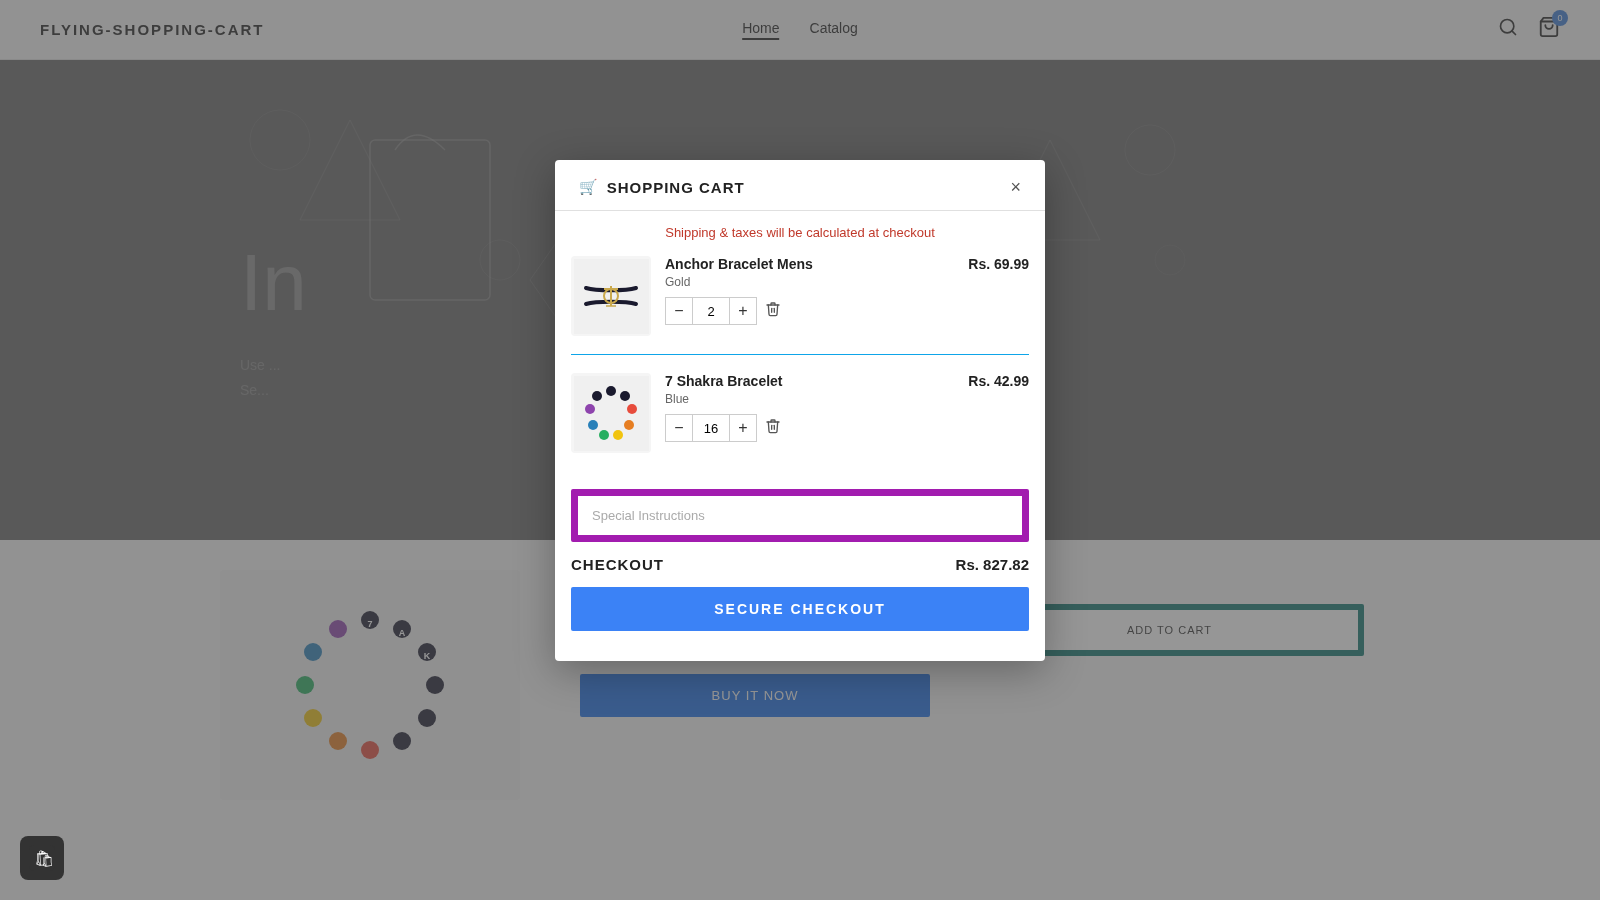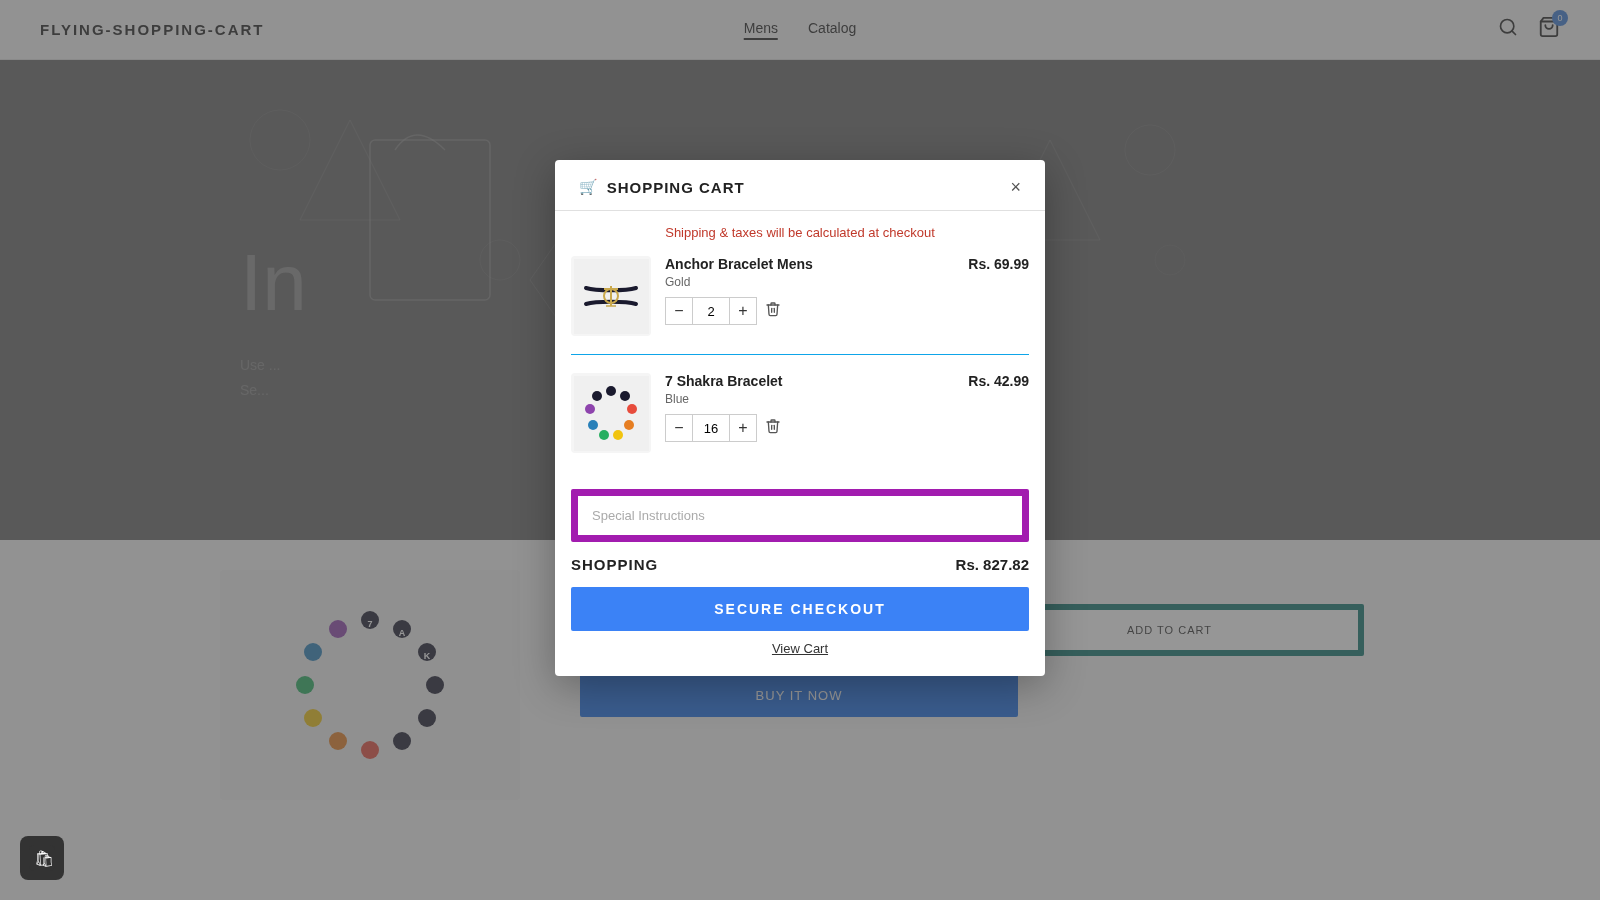--- a/index.html
+++ b/index.html
@@ -17,21 +17,21 @@
 
     
     .product-area { position: absolute; top: 540px; left: 0; right: 0; bottom: 0; background: #f5f5f5; display: flex; padding: 30px 220px; gap: 60px; }
     .product-image-area { width: 300px; height: 230px; display: flex; align-items: center; justify-content: center; background: #f0f0f0; border-radius: 4px; overflow: hidden; }
     .product-controls { flex: 1; padding-top: 10px; }
     .color-label { font-size: 14px; color: #333; margin-bottom: 8px; }
     .color-select { width: 390px; padding: 10px 14px; border: 1px solid #ccc; border-radius: 4px; font-size: 14px; color: #333; background: white; appearance: none; -webkit-appearance: none; cursor: pointer; }
     .color-select-wrapper { position: relative; display: inline-block; width: 390px; margin-bottom: 16px; }
     .color-select-wrapper::after { content: '▼'; position: absolute; right: 14px; top: 50%; transform: translateY(-50%); font-size: 12px; color: #666; pointer-events: none; }
     .add-to-cart-btn { width: 390px; padding: 14px; background: white; border: 6px solid #0f766e; color: #333; font-size: 11px; letter-spacing: 1px; cursor: pointer; border-radius: 2px; }
-    .buy-now-btn { width: 438px; padding: 14px; background: #1a6fe8; color: white; font-size: 13px; letter-spacing: 1px; cursor: pointer; border-radius: 2px; margin-top: 10px; border: none; }
+    .buy-now-btn { width: 350px; padding: 14px; background: #1a6fe8; color: white; font-size: 13px; letter-spacing: 1px; cursor: pointer; border-radius: 2px; margin-top: 10px; border: none; }
 
     
     .overlay { position: absolute; top: 0; left: 0; right: 0; bottom: 0; background: rgba(80,80,80,0.6); z-index: 10; }
 
     
     .modal { position: absolute; top: 160px; left: 50%; transform: translateX(-50%); width: 490px; background: white; border-radius: 4px; box-shadow: 0 10px 40px rgba(0,0,0,0.3); z-index: 20; padding: 0; }
     .modal-header { display: flex; align-items: center; justify-content: space-between; padding: 18px 24px 14px; border-bottom: 1px solid #e0e0e0; }
     .modal-title { font-size: 15px; font-weight: 600; color: #222; display: flex; align-items: center; gap: 8px; letter-spacing: 1px; }
     .modal-close { cursor: pointer; font-size: 18px; color: #555; background: none; border: none; line-height: 1; }
     .modal-body { padding: 14px 16px 20px; }
@@ -62,21 +62,21 @@
 
     
     .shopify-badge { position: absolute; bottom: 20px; left: 20px; z-index: 15; width: 44px; height: 44px; background: #333; border-radius: 8px; display: flex; align-items: center; justify-content: center; cursor: pointer; }
   </style>
 </head>
 <body>
 
 <div class="header">
   <div class="header-logo">FLYING-SHOPPING-CART</div>
   <nav class="header-nav">
-    <a href="#" class="active">Mens</a>
+    <a href="#" class="active">Home</a>
     <a href="#">Catalog</a>
   </nav>
   <div class="header-icons">
     <div class="header-icon">
       <svg width="20" height="20" viewBox="0 0 24 24" fill="none" stroke="#222" stroke-width="2" stroke-linecap="round" stroke-linejoin="round">
         <circle cx="11" cy="11" r="8"></circle>
           <line x1="21" y1="21" x2="16.65" y2="16.65"></line>
       </svg>
     </div>
     <div class="header-icon" style="position:relative;">
@@ -244,29 +244,28 @@
         </div>
       </div>
       <div class="item-price">Rs. 42.99</div>
     </div>
 
     
     <input class="special-instructions" type="text" placeholder="Special Instructions" style="">
 
     
     <div class="subtotal-row">
-      <div class="subtotal-label">SHOPPING</div>
+      <div class="subtotal-label">CHECKOUT</div>
       <div class="subtotal-amount">Rs. 827.82</div>
     </div>
 
     
     <button class="checkout-btn">SECURE CHECKOUT</button>
 
     
-    <a class="view-cart-link">View Cart</a>
   </div>
 </div>
 
 <div class="shopify-badge">
   <svg width="26" height="26" viewBox="0 0 26 26" fill="none">
     <rect width="26" height="26" rx="5" fill="#333"></rect>
     <text x="5" y="19" font-size="16" fill="white">🛍</text>
   </svg>
 </div>
 

